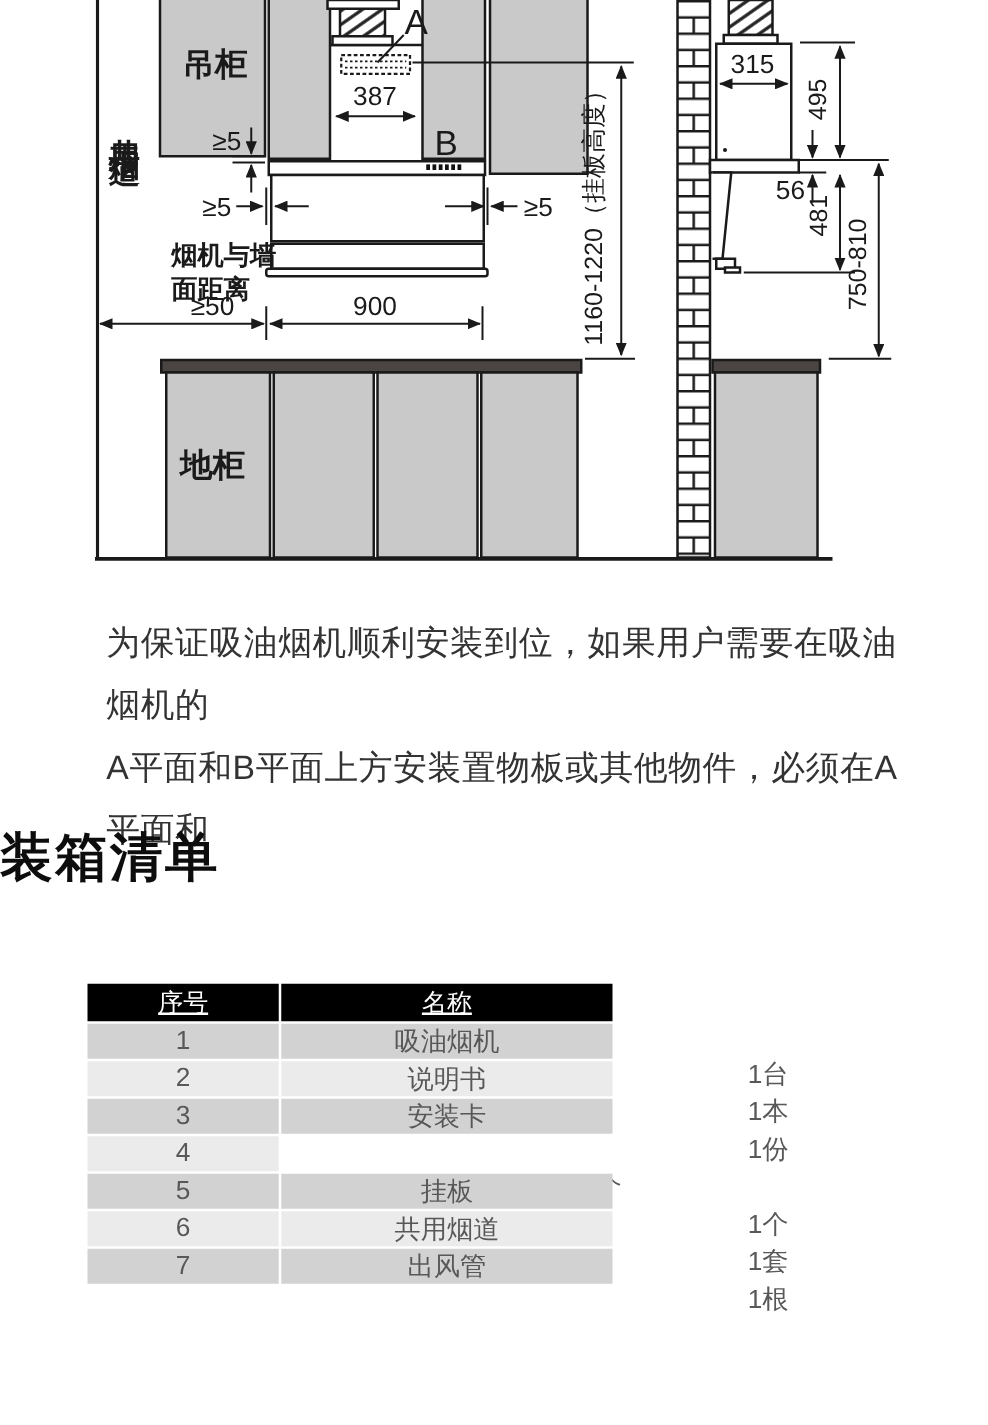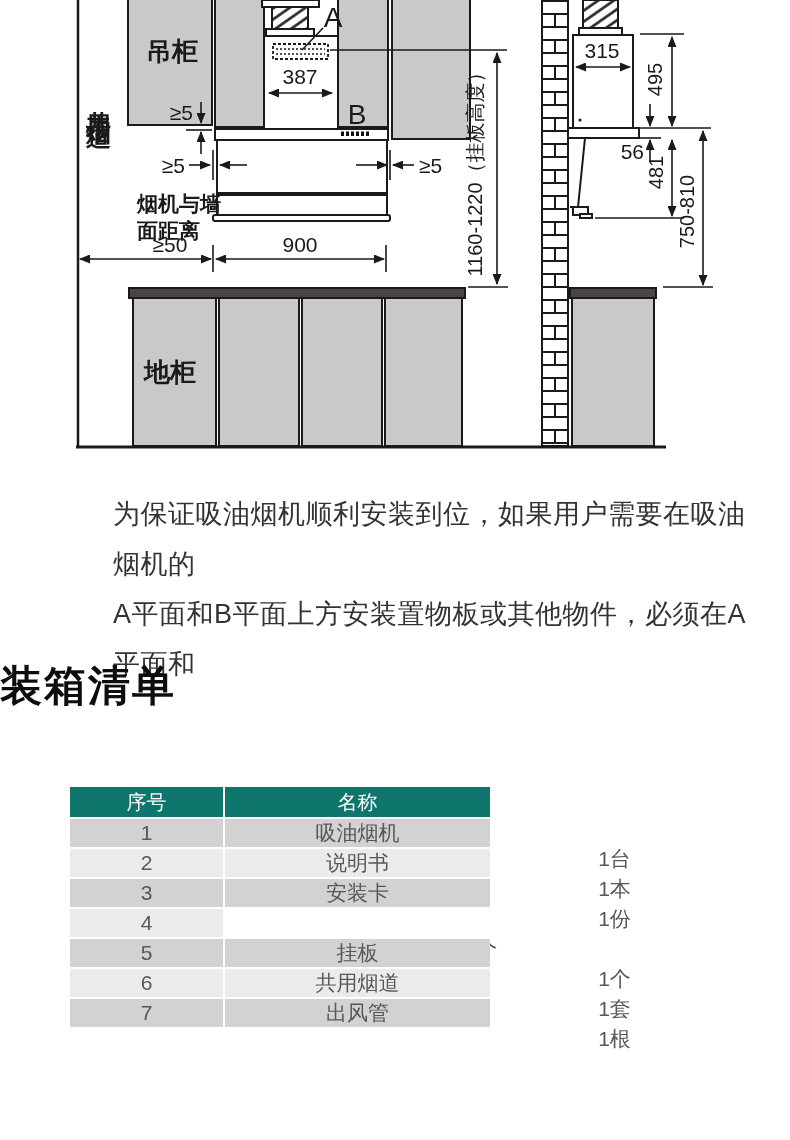--- a/index.html
+++ b/index.html
@@ -14,33 +14,33 @@
          font-weight:bold;font-size:25px;letter-spacing:5px;color:#1a1a1a;}
   .rtext{position:absolute;transform:rotate(-90deg);font-size:20px;color:#1a1a1a;
          text-align:center;white-space:nowrap;}
   .hangh{width:246px;left:352px;top:156px;}
   .d495{width:70px;left:620px;top:68px;}
   .d481{width:70px;left:621px;top:161px;}
   .d750{width:110px;left:632px;top:200px;}
 
   
   .note{position:absolute;left:85px;top:489px;width:640px;font-size:27px;
-        line-height:50px;color:#333;letter-spacing:0.5px;margin-left:28px;}
+        line-height:50px;color:#333;letter-spacing:0.5px;}
 
   
   .title{position:absolute;left:0;top:658px;width:100%;margin:0;text-align:left;
          font-size:42px;font-weight:bold;color:#0d0d0d;letter-spacing:2px;}
 
   
   .plist{position:absolute;left:70px;top:787px;width:667px;}
   .prow{display:flex;gap:2px;margin-bottom:2px;height:28px;}
   .prow.phead{height:30px;}
   .c{display:flex;align-items:center;justify-content:center;font-size:21px;color:#585858;}
   .c1{flex:0 0 153px;}.c2{flex:0 0 265px;}.c3{flex:1;margin-top:40px;}
-  .phead .c{background:#0f766e;color:#fff;font-size:20px;}
+  .phead .c{background:#000000;color:#fff;font-size:20px;text-decoration:underline;}
   .r-odd .c{background:#d2d2d2;}
   .r-even .c{background:#ebebeb;}
 
   
   text{font-family:"Liberation Sans","DejaVu Sans",sans-serif;fill:#1a1a1a;font-size:21px;}
   .lbl{font-size:26px;font-weight:bold;}
   .ab{font-size:28px;}
   .small2{font-size:21px;font-weight:600;}
 </style>
 </head>

